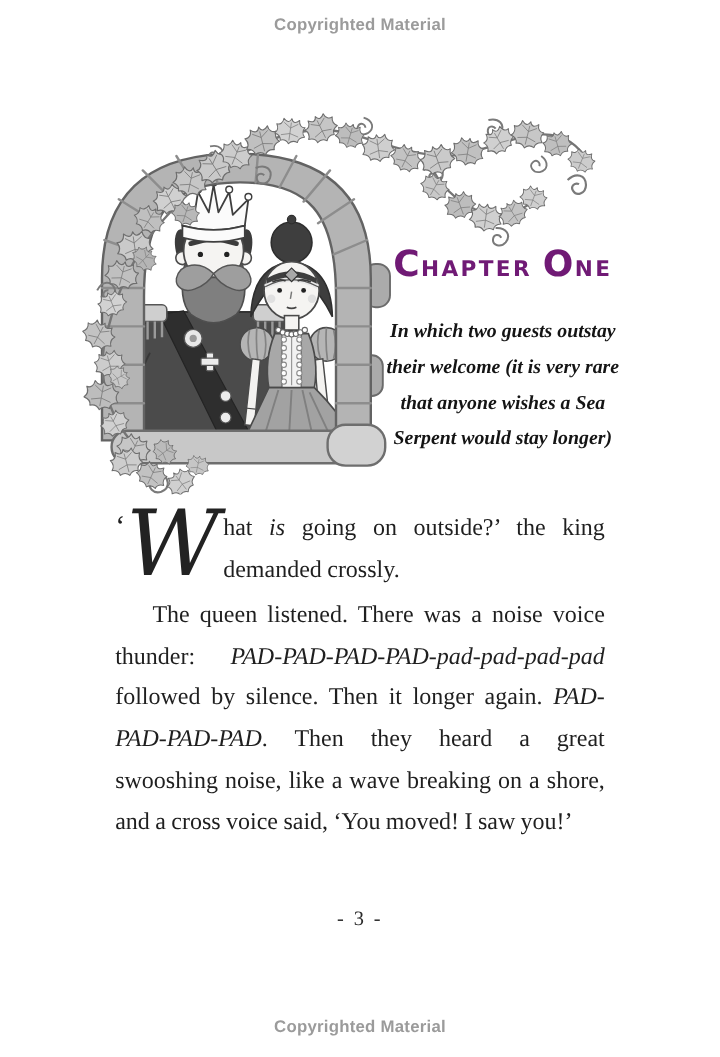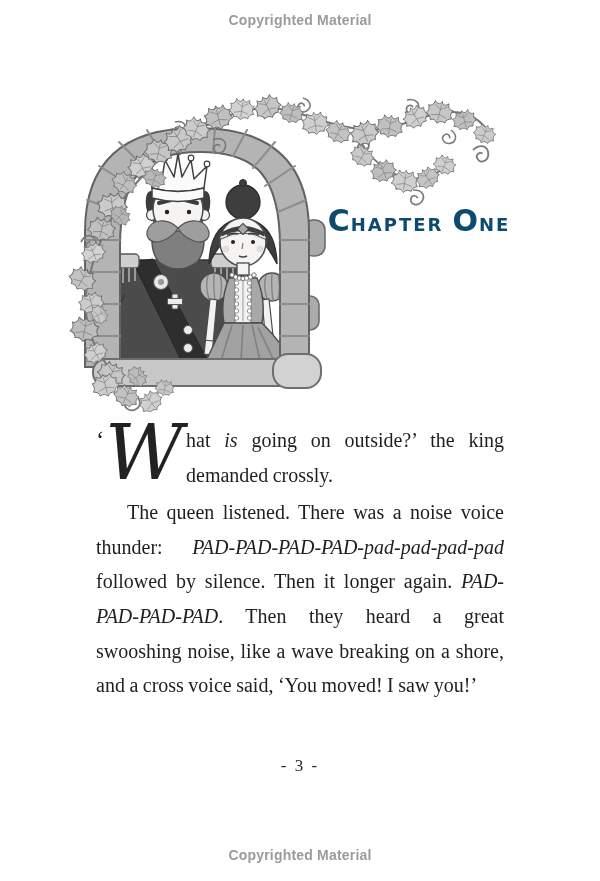--- a/index.html
+++ b/index.html
@@ -7,21 +7,21 @@
         font-family:"Liberation Serif",serif;}
   .banner{position:absolute;left:0;width:100%;text-align:center;
           font-family:"Liberation Sans",sans-serif;font-weight:bold;
           font-size:14px;color:#9b9b9b;letter-spacing:0.2px;}
   .banner.top{top:12px;}
   .banner.bottom{top:847px;}
 
   .illustration{position:absolute;left:55px;top:82px;width:445px;height:330px;}
 
   .chapter-heading{position:absolute;left:322px;top:203px;width:194px;text-align:center;
-          font-family:"DejaVu Sans",sans-serif;font-weight:bold;color:#0c4a6e;white-space:nowrap;}
+          font-family:"DejaVu Sans",sans-serif;font-weight:bold;color:#701a75;white-space:nowrap;}
   .chapter-heading .cap{font-size:30px;letter-spacing:1px;}
   .chapter-heading .rest{font-size:18px;letter-spacing:2px;}
   .chapter-heading .word2{margin-left:9px;}
 
   .subtitle{position:absolute;left:308px;top:261px;width:222px;text-align:center;
           font-family:"Liberation Serif",serif;font-style:italic;font-weight:bold;
           font-size:16.5px;line-height:29.8px;color:#141414;}
   .subtitle div{white-space:nowrap;}
 
   .body-text{position:absolute;left:96px;top:423px;width:408px;
@@ -232,20 +232,26 @@
           <use href="#leaf" transform="translate(372,95) rotate(-32) scale(0.62)" fill="#c4c4c4"></use>
           <use href="#leaf" transform="translate(390,82) rotate(20) scale(0.58)" fill="#cfcfcf"></use>
         </g>
     </g>
   </svg>
 
   <div class="chapter-heading">
     <span class="cap">C</span><span class="rest">HAPTER</span><span class="cap word2">O</span><span class="rest">NE</span>
   </div>
 
+  <div class="subtitle">
+    <div>In which two guests outstay</div>
+    <div>their welcome (it is very rare</div>
+    <div>that anyone wishes a Sea</div>
+    <div>Serpent would stay longer)</div>
+  </div>
 
   <div class="body-text">
     <p>
       <span class="dropcap-block">
           <span class="open-quote">‘</span>
           <span class="dropcap-w">W</span>
         </span><span><span>hat </span><i>is</i><span> going on outside?’ the king demanded crossly.</span></span>
     </p>
     <p class="indent"><span><span>The queen listened. There was a noise voice thunder: </span><i>PAD-PAD-PAD-PAD-pad-pad-pad-pad</i><span> followed by silence. Then it longer again. </span><i>PAD-PAD-PAD-PAD</i><span>. Then they heard a great swooshing noise, like a wave breaking on a shore, and a cross voice said, ‘You moved! I saw you!’</span></span></p>
   </div>

